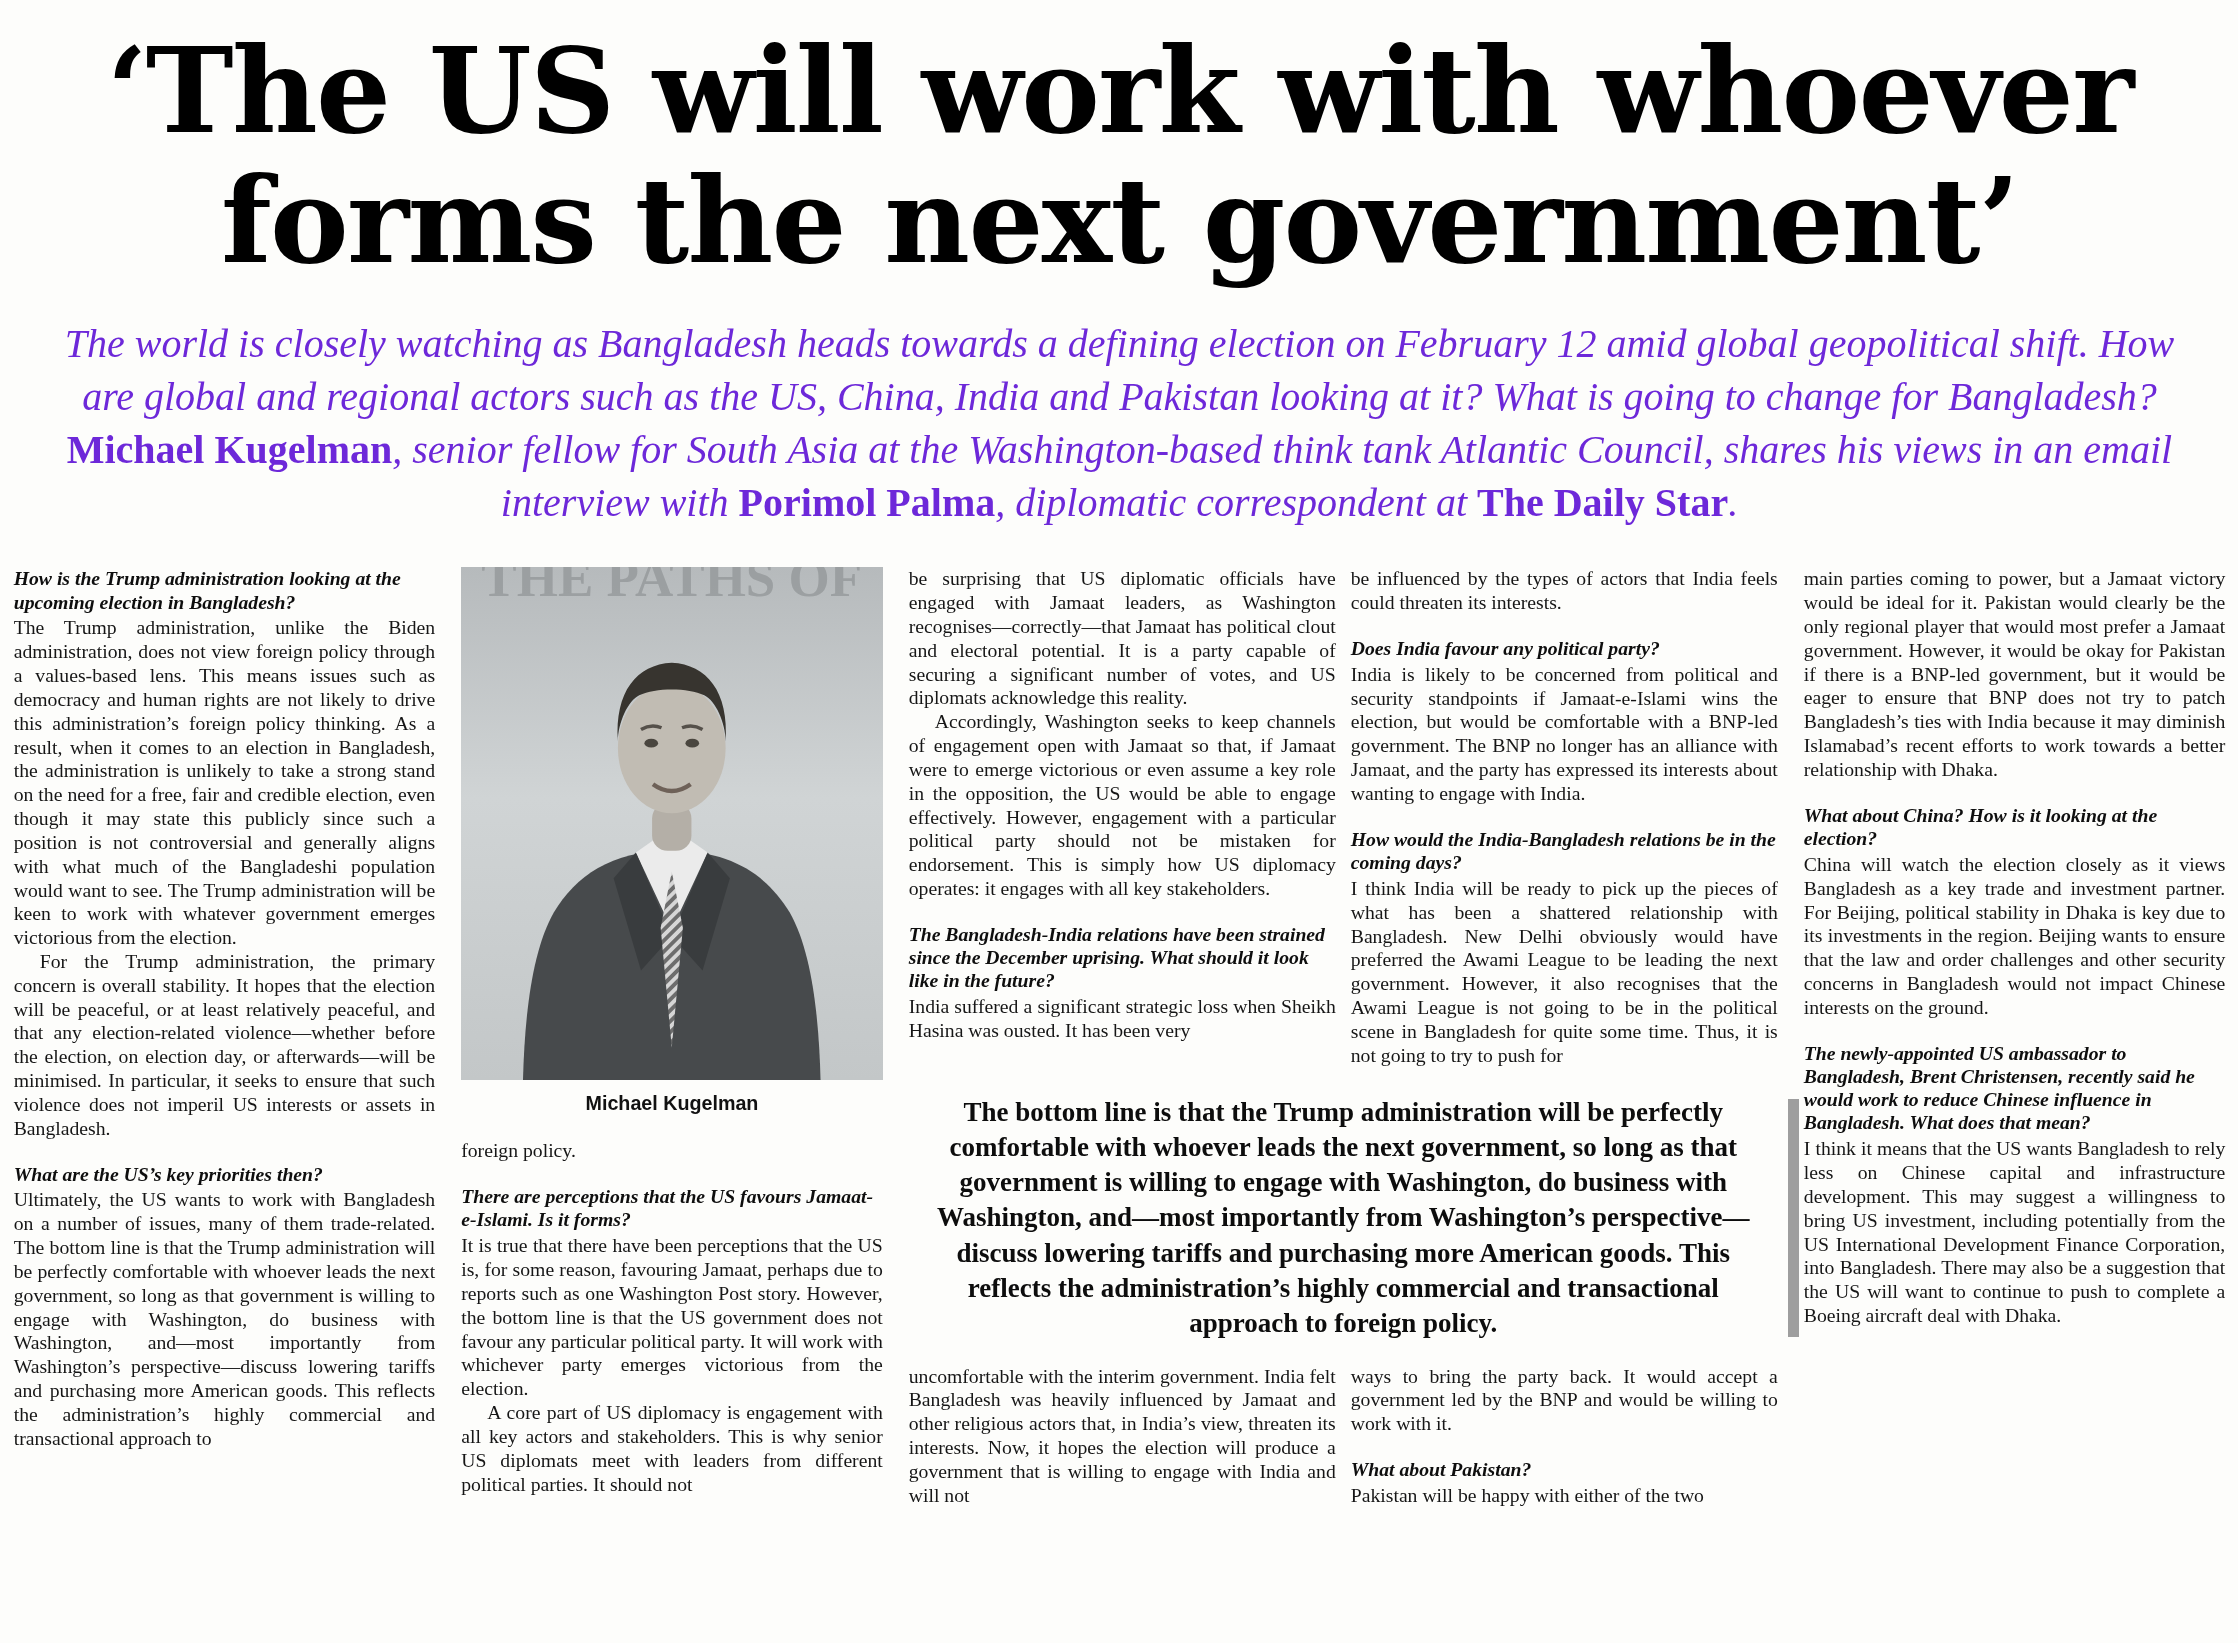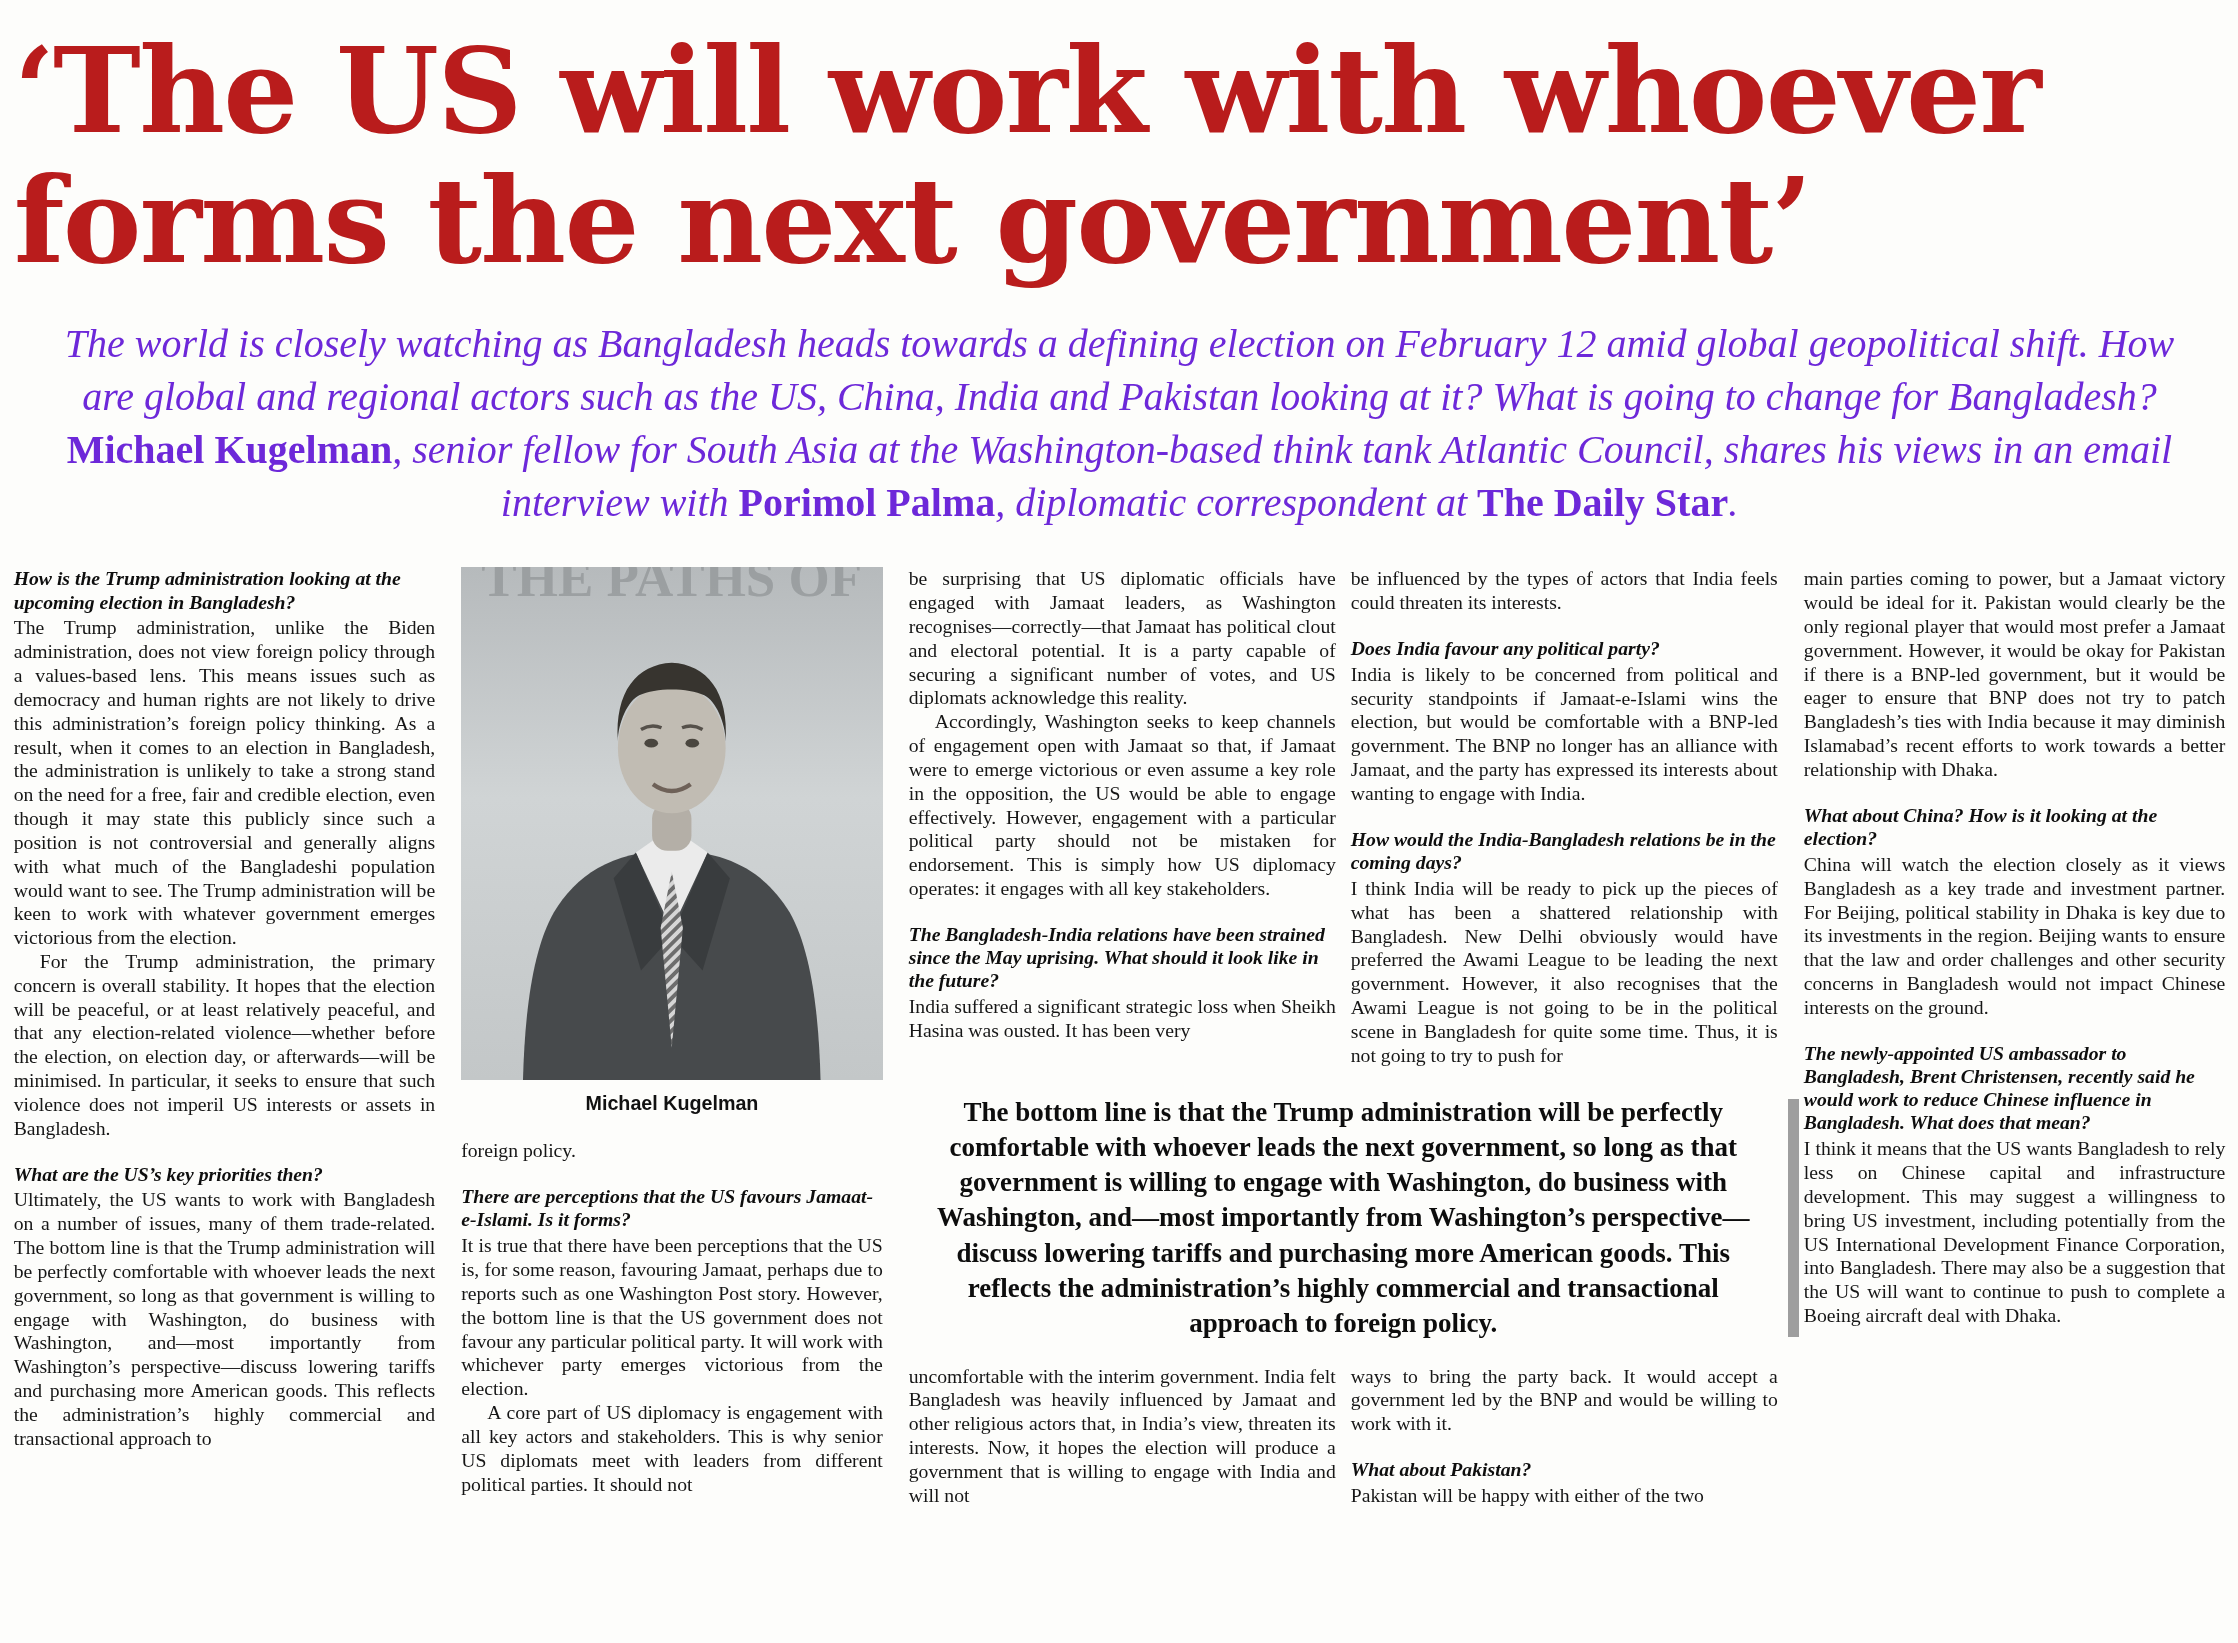--- a/index.html
+++ b/index.html
@@ -11,22 +11,22 @@
   }
   .page { width: 100%; height: 100%; padding: 26px 13.7px 0 13.7px; }
 
   
   .headline {
     font-family: "DejaVu Serif", serif;
     font-weight: 700;
     font-size: 118px;
     line-height: 1.1;
     letter-spacing: -1.7px;
-    text-align: left;
-    color: #b91c1c;
+    text-align: center;
+    color: #000000;
   }
   .intro {
     margin: 31px auto 0 auto;
     max-width: 2136px;
     text-align: center;
     font-style: italic;
     font-size: 40px;
     line-height: 1.33;
     color: #6d28d9;
   }
@@ -156,21 +156,21 @@
           <p class="para">It is true that there have been perceptions that the US is, for some reason, favouring Jamaat, perhaps due to reports such as one Washington Post story. However, the bottom line is that the US government does not favour any particular political party. It will work with whichever party emerges victorious from the election.</p>
           <p class="para indent">A core part of US diplomacy is engagement with all key actors and stakeholders. This is why senior US diplomats meet with leaders from different political parties. It should not</p>
         </div>
     </section>
 
     <section class="cols34">
       <div class="two-col-row">
         <div class="subcol blocks">
             <p class="para">be surprising that US diplomatic officials have engaged with Jamaat leaders, as Washington recognises—correctly—that Jamaat has political clout and electoral potential. It is a party capable of securing a significant number of votes, and US diplomats acknowledge this reality.</p>
             <p class="para indent">Accordingly, Washington seeks to keep channels of engagement open with Jamaat so that, if Jamaat were to emerge victorious or even assume a key role in the opposition, the US would be able to engage effectively. However, engagement with a particular political party should not be mistaken for endorsement. This is simply how US diplomacy operates: it engages with all key stakeholders.</p>
-            <p class="question">The Bangladesh-India relations have been strained since the May uprising. What should it look like in the future?</p>
+            <p class="question">The Bangladesh-India relations have been strained since the December uprising. What should it look like in the future?</p>
             <p class="para">India suffered a significant strategic loss when Sheikh Hasina was ousted. It has been very</p>
           </div>
         <div class="subcol blocks">
             <p class="para">be influenced by the types of actors that India feels could threaten its interests.</p>
             <p class="question">Does India favour any political party?</p>
             <p class="para">India is likely to be concerned from political and security standpoints if Jamaat-e-Islami wins the election, but would be comfortable with a BNP-led government. The BNP no longer has an alliance with Jamaat, and the party has expressed its interests about wanting to engage with India.</p>
             <p class="question">How would the India-Bangladesh relations be in the coming days?</p>
             <p class="para">I think India will be ready to pick up the pieces of what has been a shattered relationship with Bangladesh. New Delhi obviously would have preferred the Awami League to be leading the next government. However, it also recognises that the Awami League is not going to be in the political scene in Bangladesh for quite some time. Thus, it is not going to try to push for</p>
           </div>
       </div>

